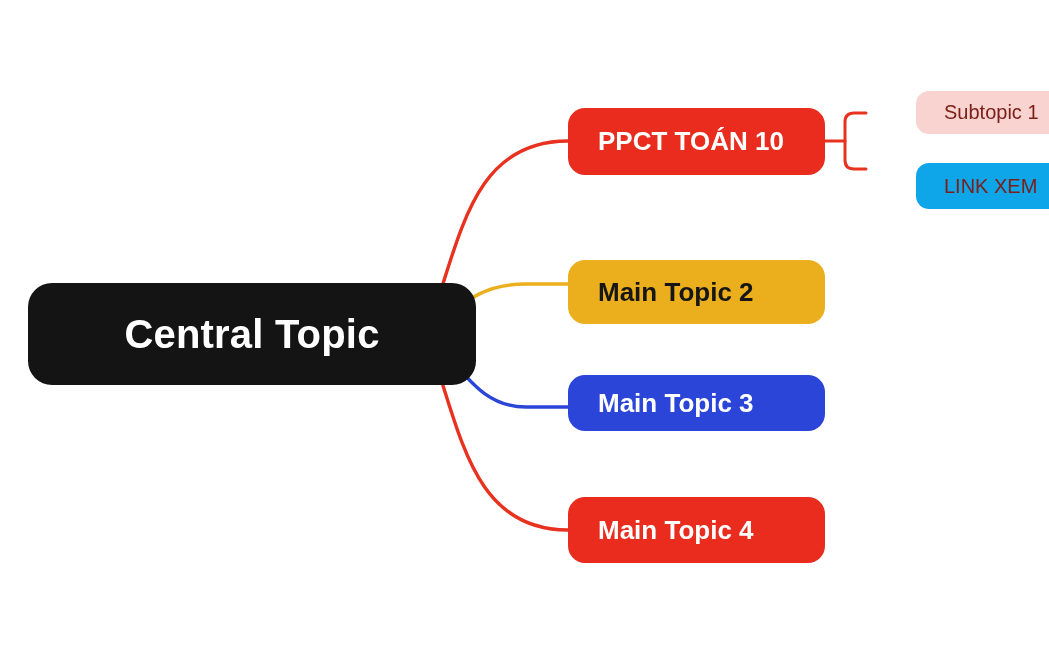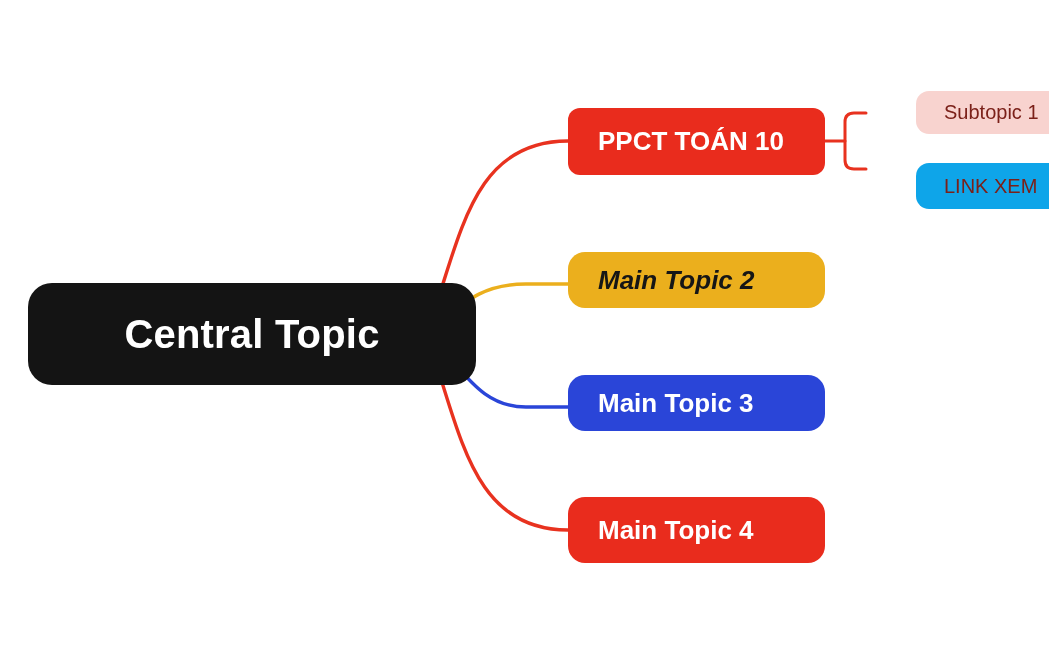--- a/index.html
+++ b/index.html
@@ -37,21 +37,21 @@
     font-size:40px;font-weight:700;
     letter-spacing:0.2px;
   }
   .topic{
     left:568px;width:257px;
     border-radius:17px;
     font-size:26px;font-weight:700;
     padding-left:30px;
   }
   .t1{top:108px;height:67px;}
-  .t2{top:252px;height:56px;font-style:italic;}
+  .t2{top:260px;height:64px;}
   .t3{top:375px;height:56px;}
   .t4{top:497px;height:66px;}
   .sub{
     left:916px;width:157px;
     border-radius:13px;
     font-size:20px;font-weight:500;
     padding-left:28px;
     gap:12px;
   }
   .s1{top:91px;height:43px;}
@@ -70,21 +70,21 @@
     <path class="wire" d="M426 335 C460 361 476 407 526 407 H568" style="stroke: rgb(42, 69, 216);"></path>
     <path class="wire" d="M426 335 C460 424 468 530 568 530" style="stroke: rgb(232, 50, 31);"></path>
     <path class="wire thin" d="M825 141 H845" style="stroke: rgb(232, 50, 31);"></path>
     <path class="wire thin" d="M866 113 H854 Q845 113 845 122 V160 Q845 169 854 169 H866" style="stroke: rgb(232, 50, 31);"></path>
   </svg>
 
   <div class="node central" style="background: rgb(20, 20, 20); color: rgb(255, 255, 255);">
     <span>Central Topic</span>
   </div>
 
-  <div class="node topic t1" style="background: rgb(233, 44, 29); color: rgb(255, 255, 255); border-radius: 12px;">
+  <div class="node topic t1" style="background: rgb(233, 44, 29); color: rgb(255, 255, 255);">
     <span>PPCT TOÁN 10</span>
   </div>
 
   <div class="node topic t2" style="background: rgb(235, 175, 29); color: rgb(22, 22, 22);">
     <span>Main Topic 2</span>
   </div>
 
   <div class="node topic t3" style="background: rgb(42, 69, 216); color: rgb(255, 255, 255);">
     <span>Main Topic 3</span>
   </div>

